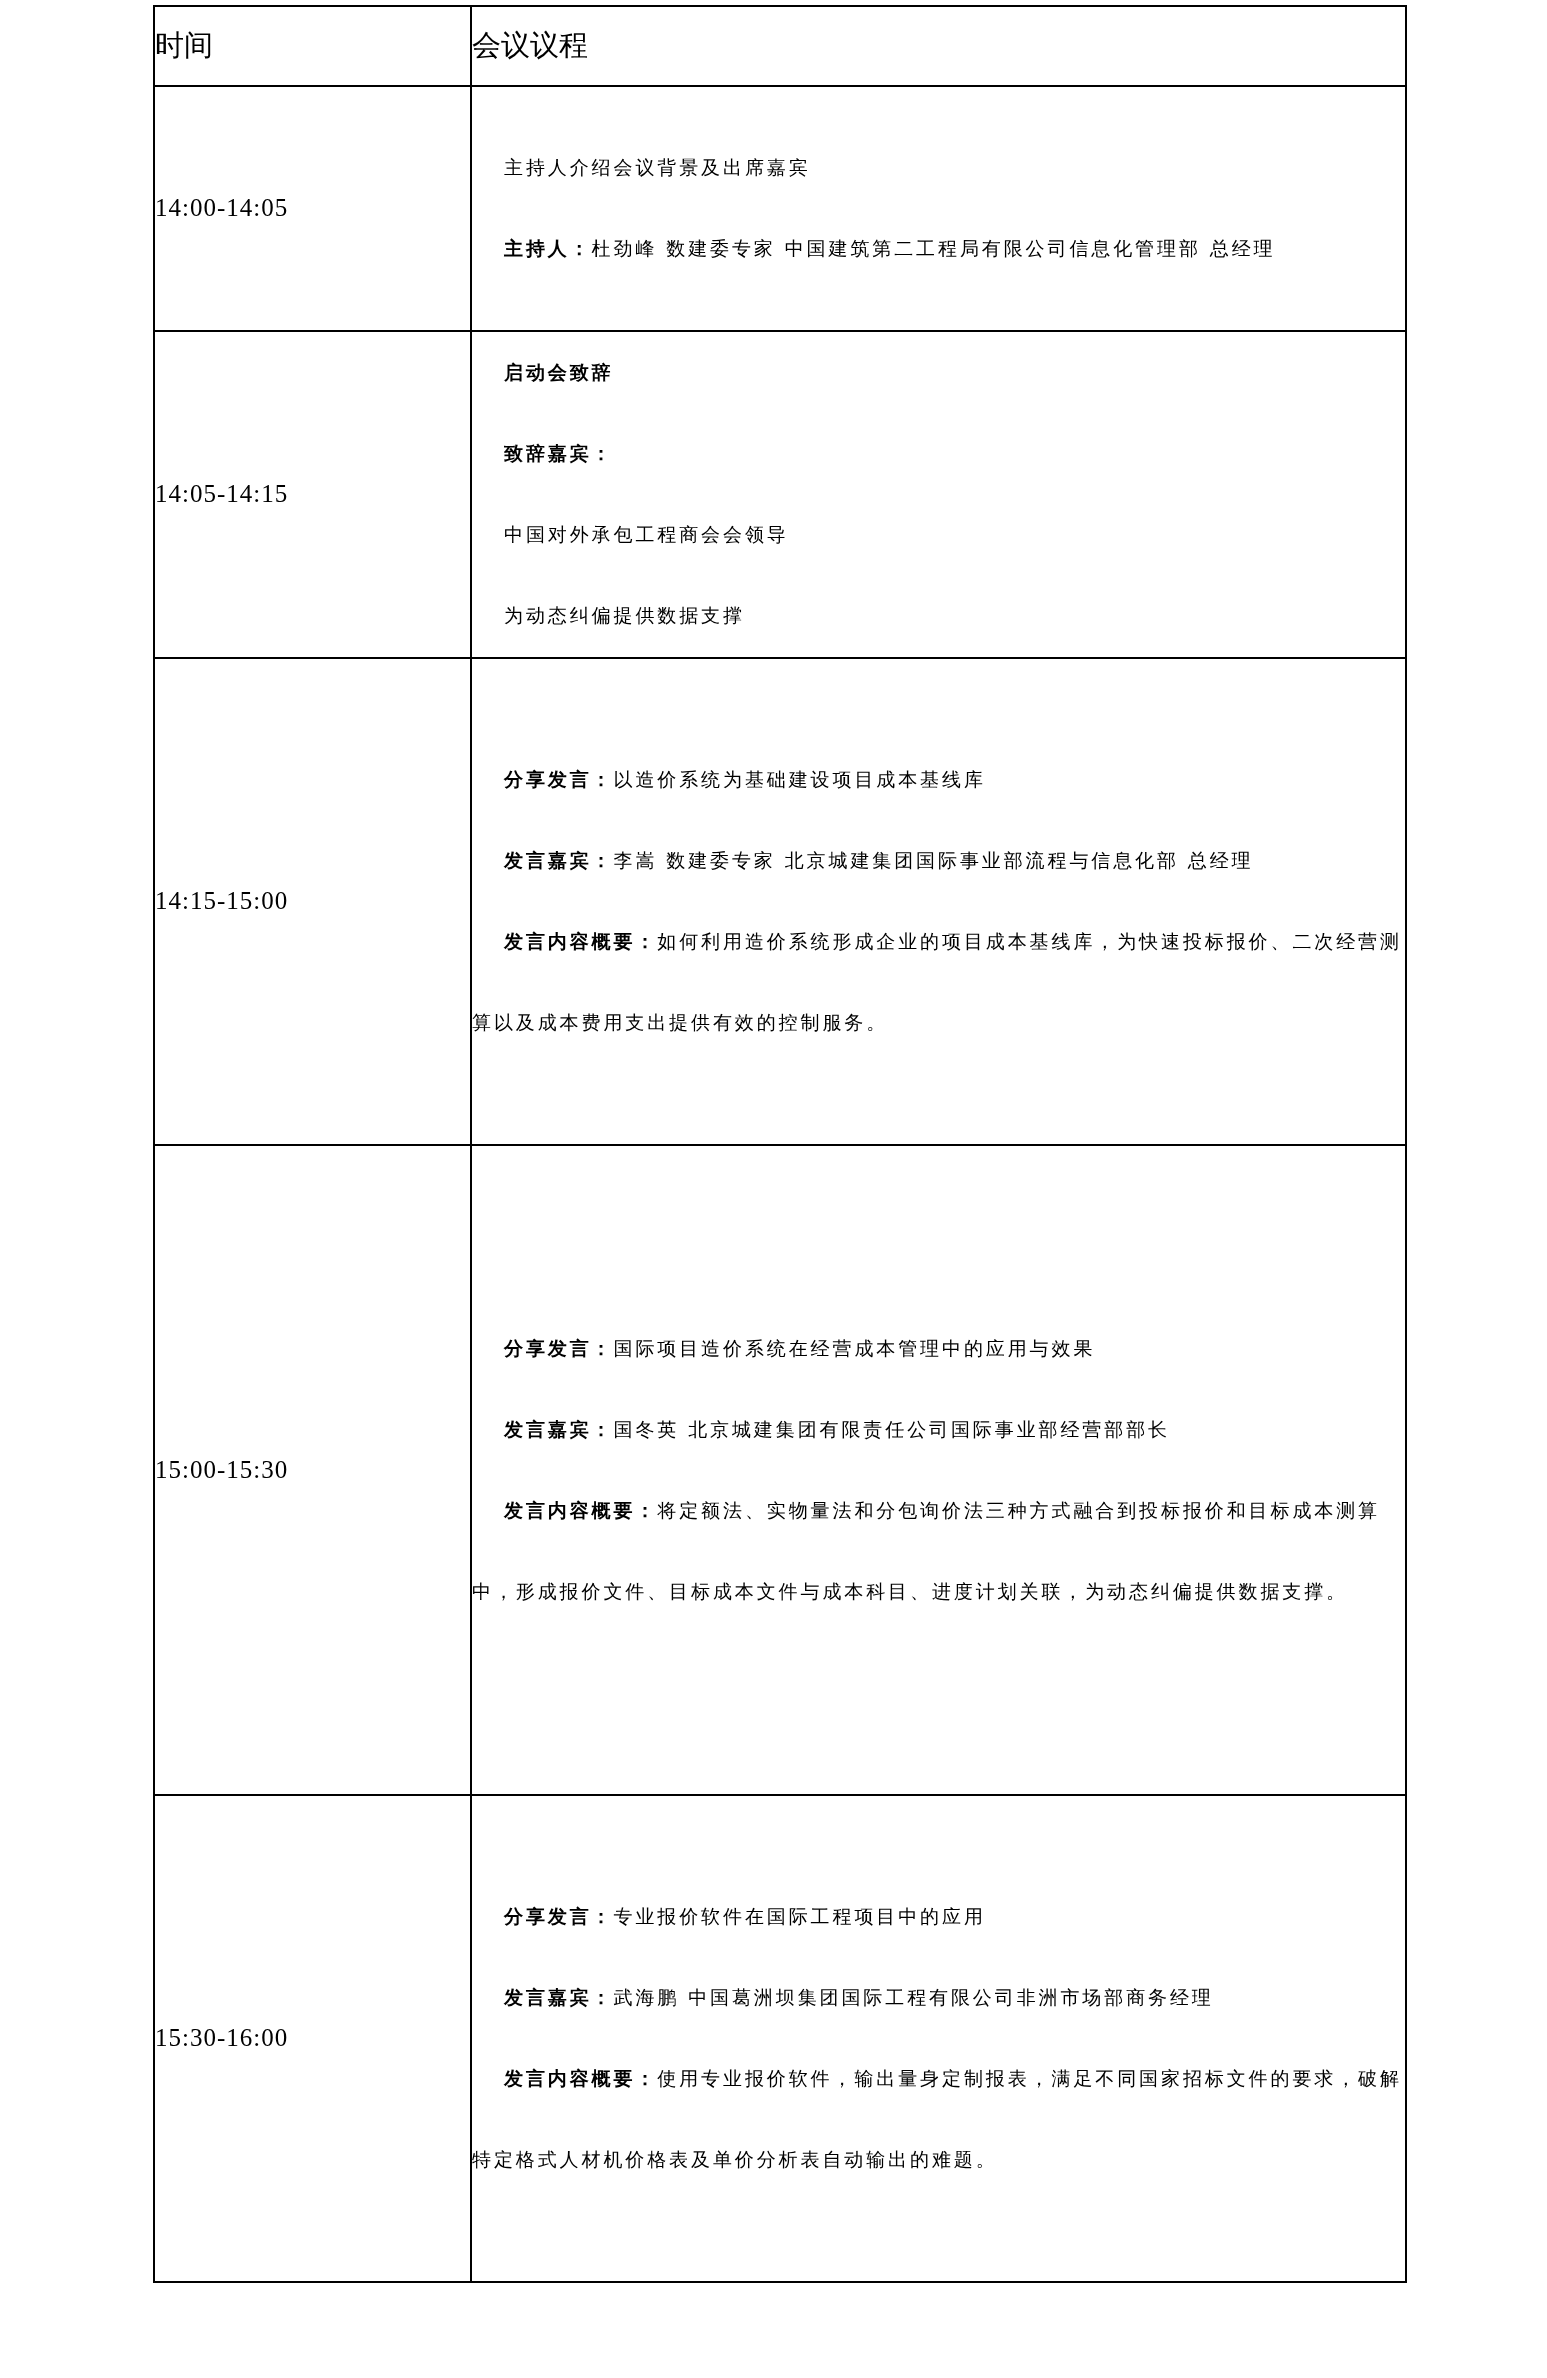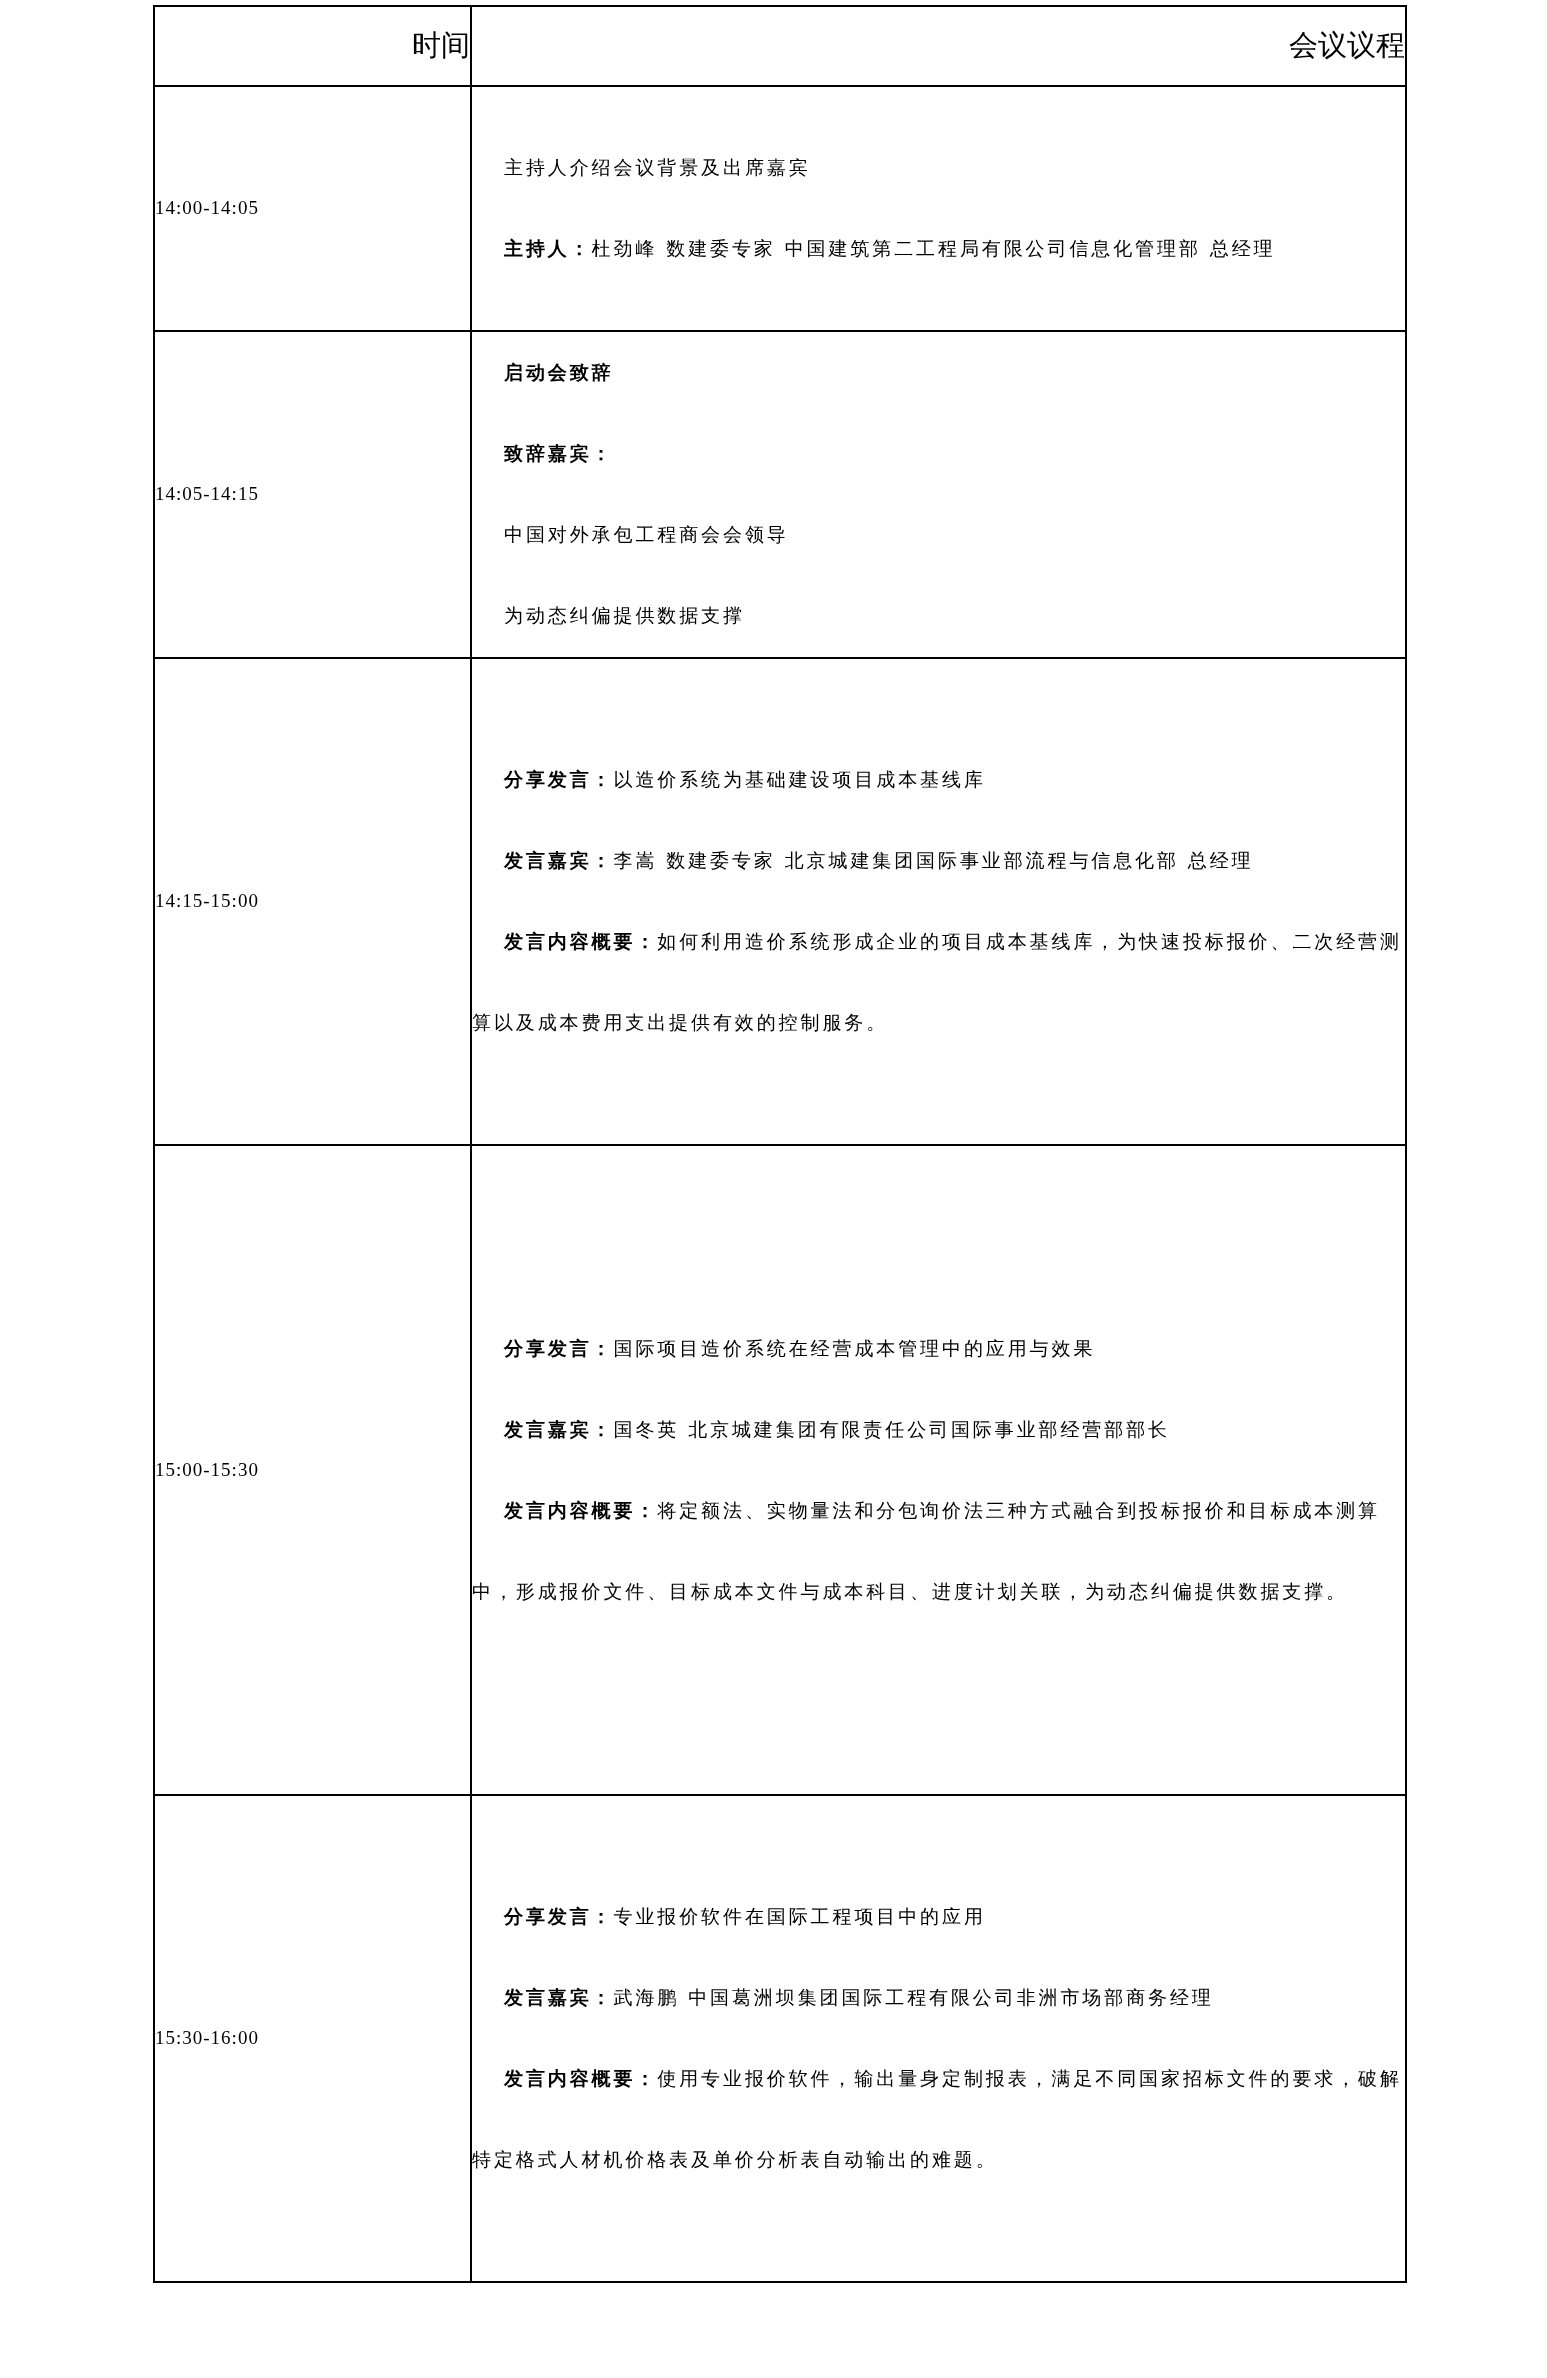--- a/index.html
+++ b/index.html
@@ -3,22 +3,22 @@
 <meta charset="utf-8">
 <style>
   html, body { margin: 0; padding: 0; background: #ffffff; }
   body { width: 1548px; height: 2379px; position: relative; overflow: hidden;
          font-family: "DejaVu Serif", "Liberation Serif", serif; color: #000; }
   table.agenda { position: absolute; left: 153px; top: 4.9px; width: 1252px;
                  border-collapse: collapse; table-layout: fixed; }
   table.agenda td, table.agenda th { border: 2.9px solid #000; padding: 0; vertical-align: middle; }
   col.c-time { width: 317px; }
   col.c-agenda { width: 935px; }
-  th { font-weight: normal; font-size: 29px; height: 78px; text-align: right; }
-  td.time { font-size: 19px; padding-left: 13.7px; text-align: left; font-family: "Liberation Serif", "DejaVu Serif", serif; letter-spacing: 1px; }
+  th { font-weight: normal; font-size: 29px; height: 78px; text-align: left; }
+  td.time { font-size: 25px; padding-left: 13.7px; text-align: left; font-family: "Liberation Serif", "DejaVu Serif", serif; letter-spacing: 1px; }
   td.content { padding: 0 17.6px 0 15.6px; }
   .line { font-size: 19px; line-height: 81px; letter-spacing: 2.9px; white-space: normal; }
   .label { font-weight: bold; margin-left: 32px; }
 </style>
 </head>
 <body>
 
 <table class="agenda">
   <colgroup>
       <col class="c-time">

